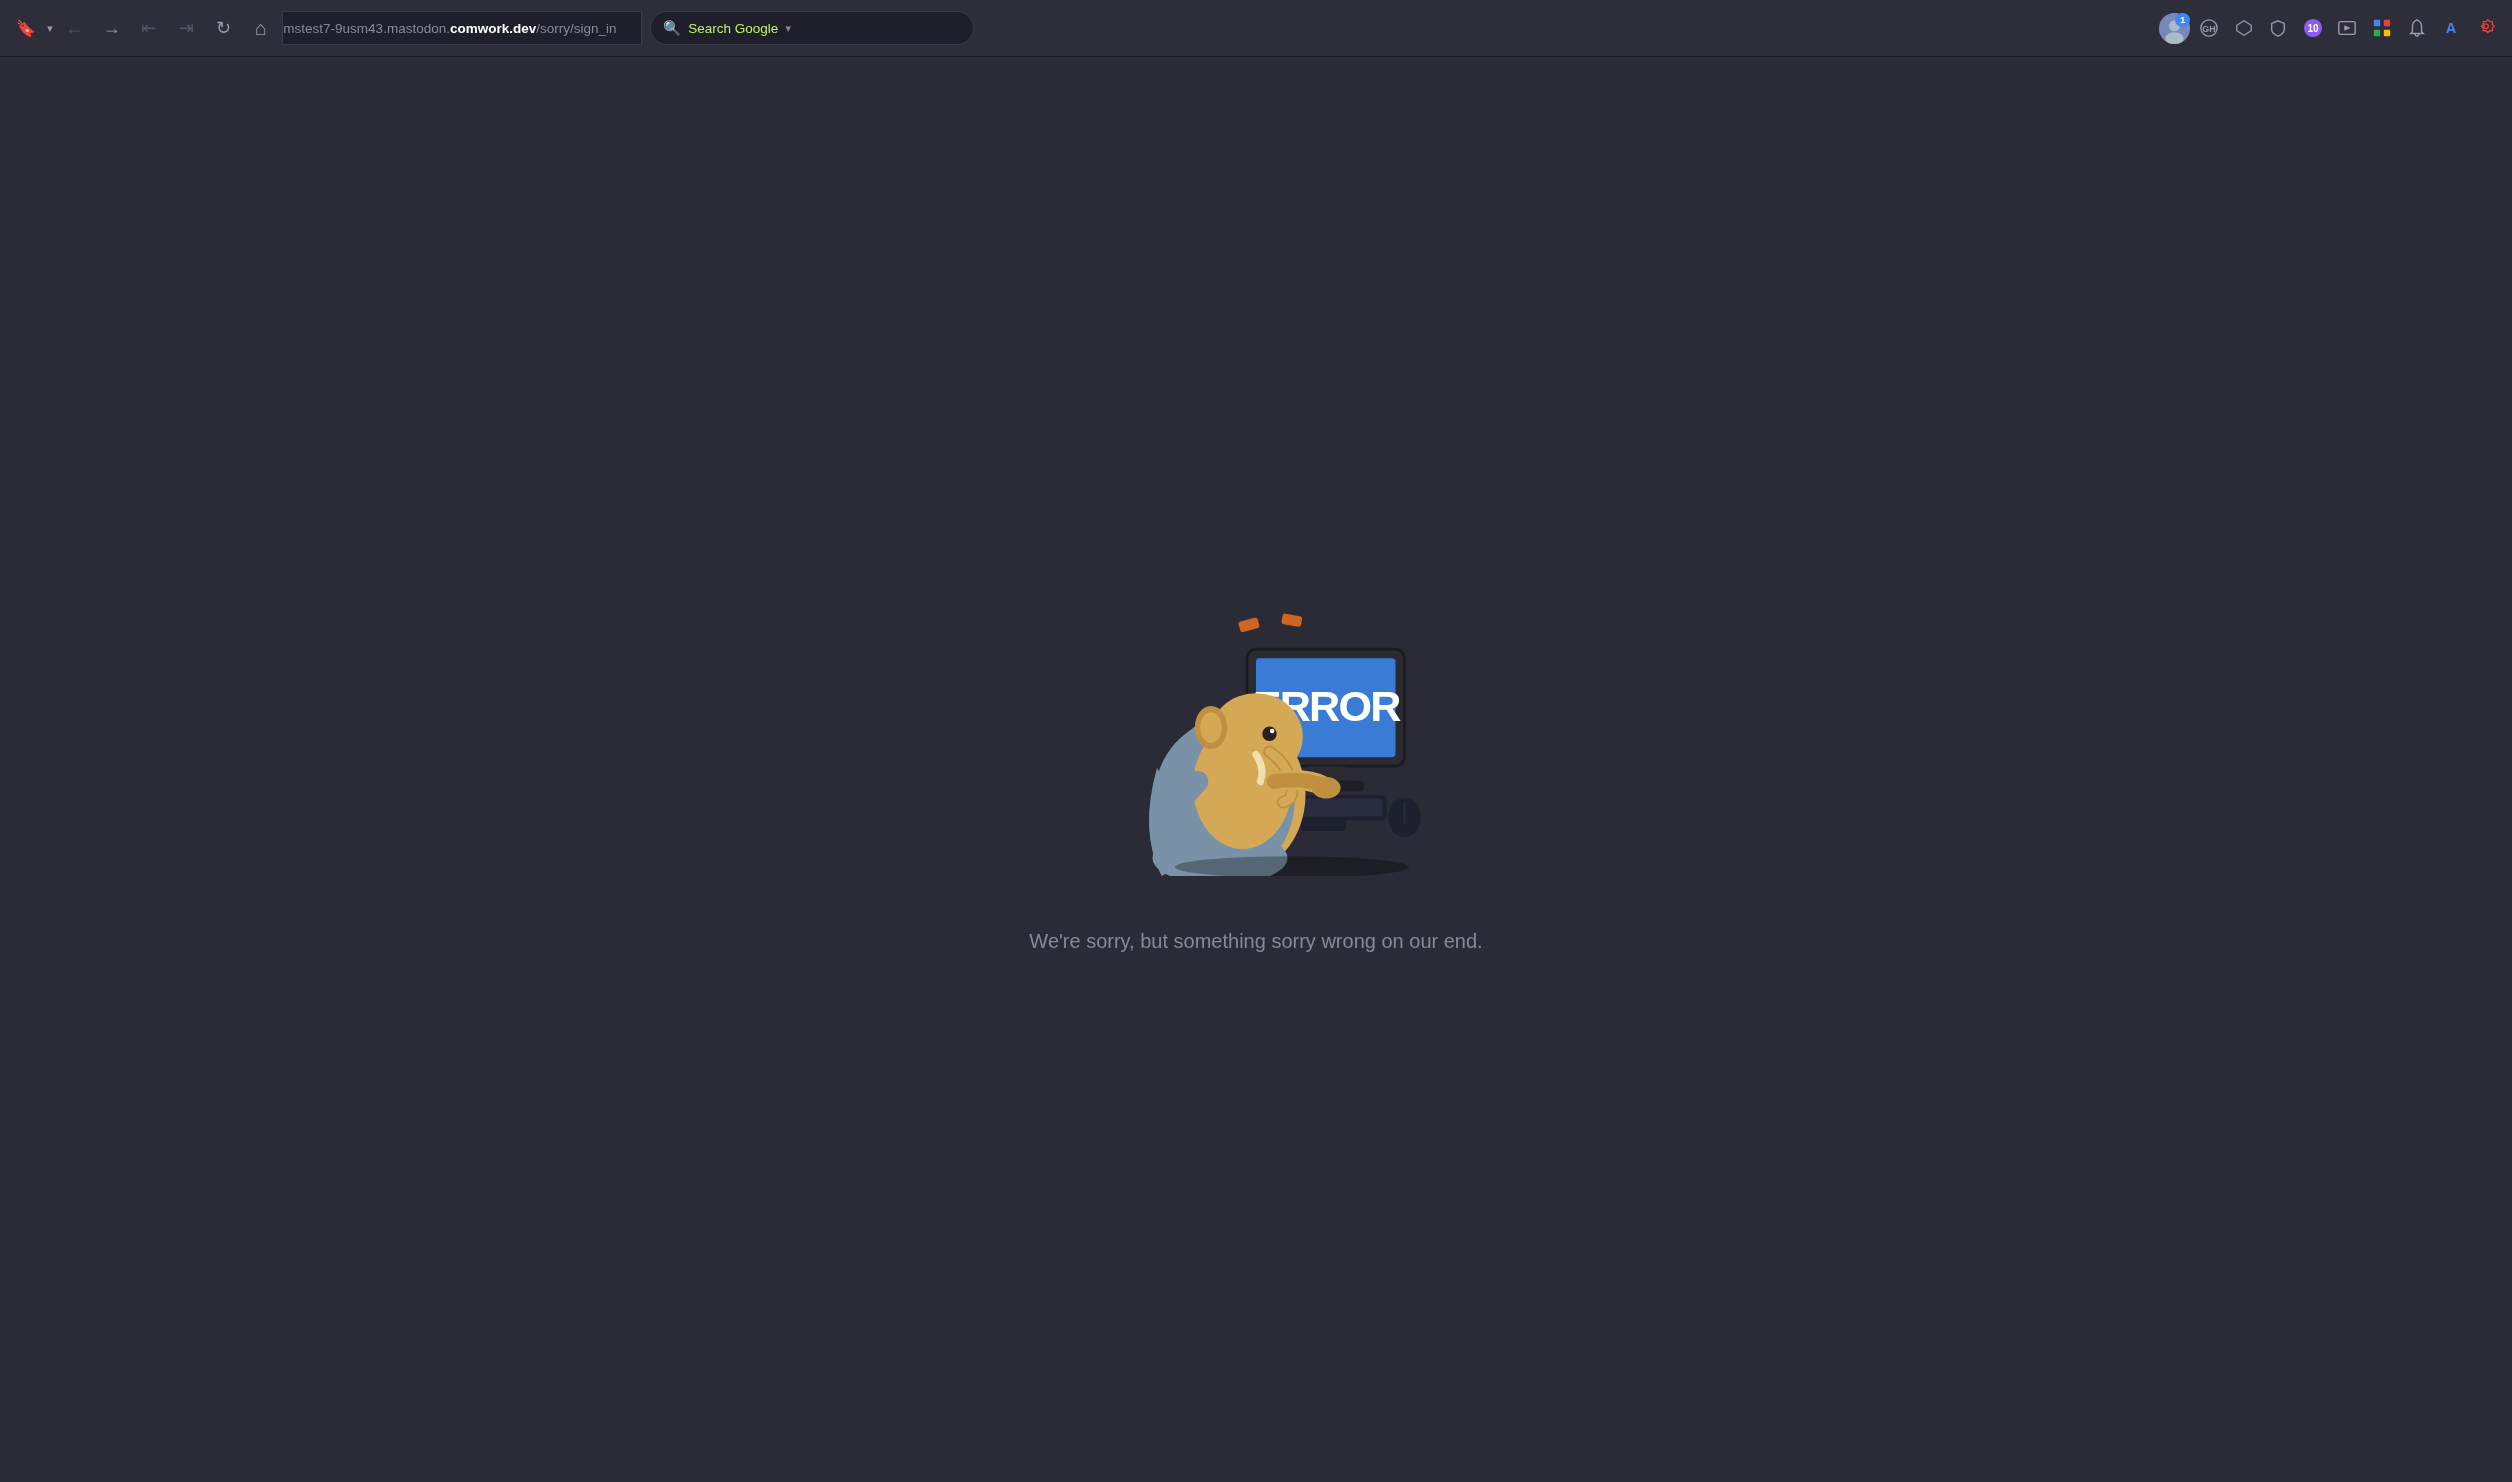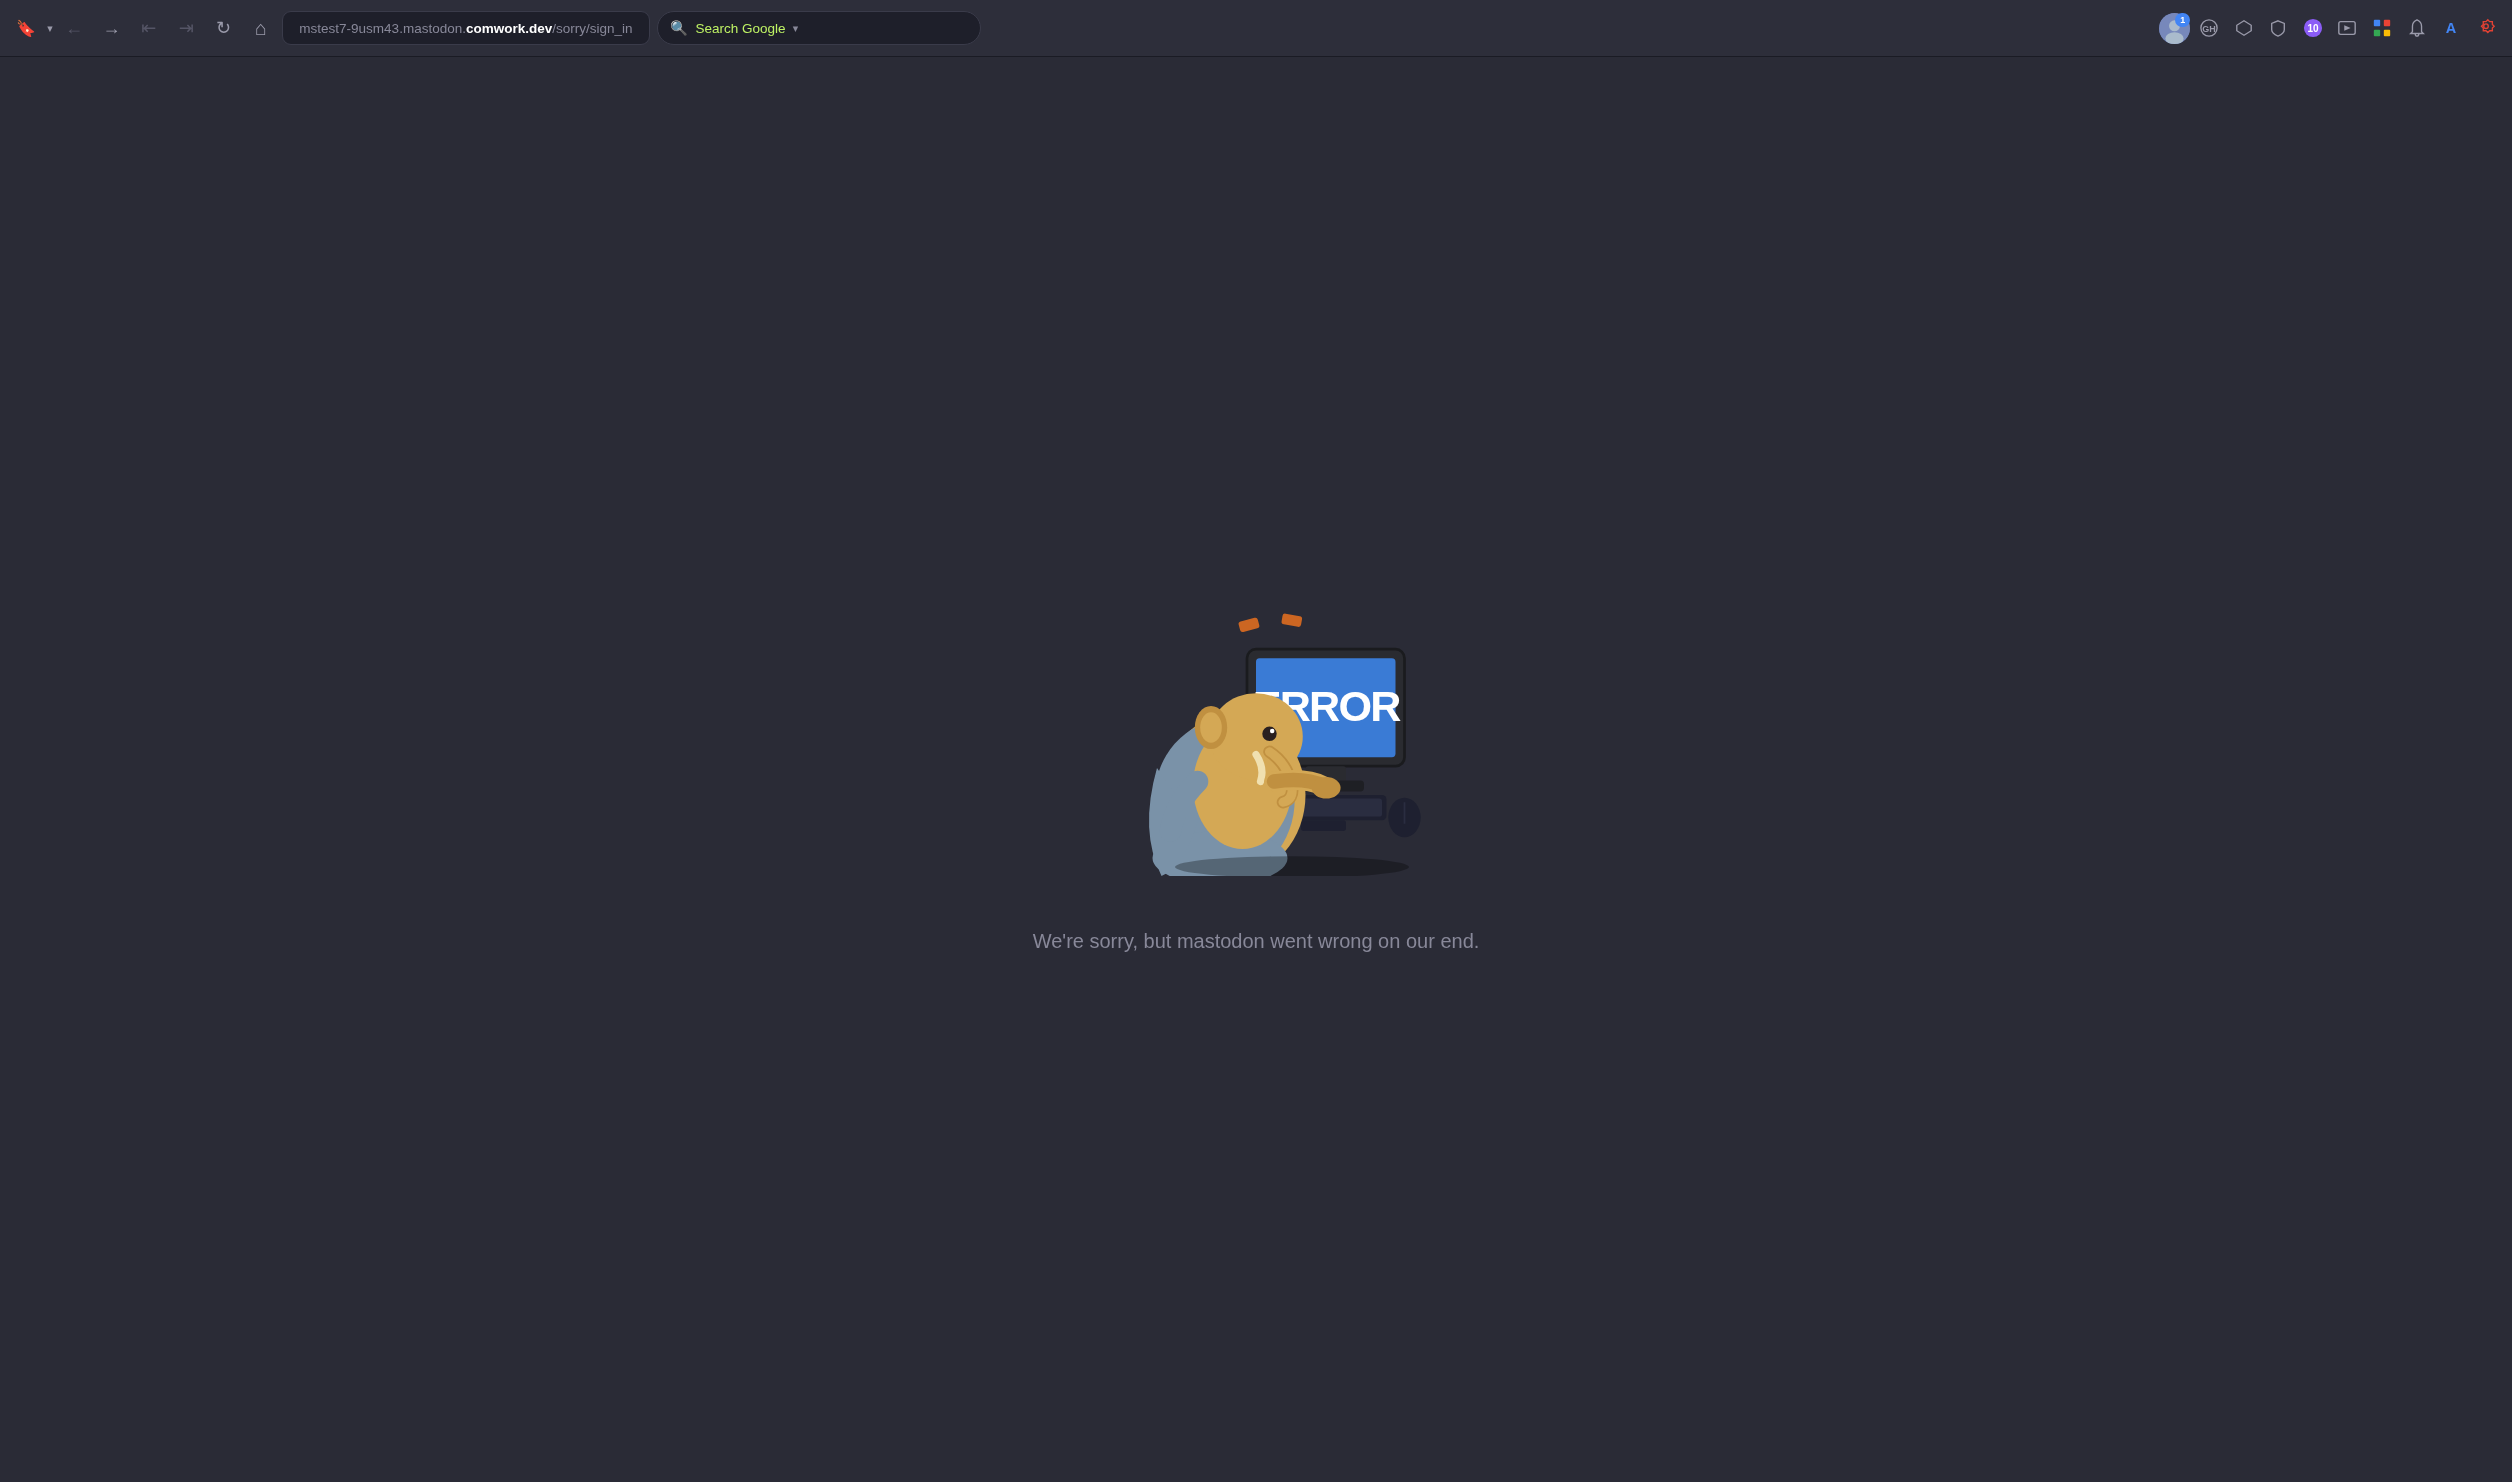--- a/index.html
+++ b/index.html
@@ -56,25 +56,25 @@
       justify-content: center;
       width: 32px;
       height: 32px;
     }
     .nav-btn.disabled { color: #555566; cursor: default; }
 
     .url-bar {
       flex: 1;
       background: #1e1f2a;
       border: 0.9px solid #3a3b4a;
-      border-radius: 9px;
+      border-radius: 0;
       height: 34px;
       display: flex;
       align-items: center;
-      padding: 0 16px;
+      padding: 0 0;
       color: #d0d0e0;
       font-size: 13.5px;
       min-width: 360px;
     }
 
     .url-bar .domain-highlight {
       color: #ffffff;
       font-weight: 700;
     }
 
@@ -366,15 +366,15 @@
 
       <ellipse cx="288" cy="222" rx="16" ry="12" fill="#c09040"></ellipse>
 
       <path d="M145 215 Q120 240 115 270" fill="none" stroke="#7a92a8" stroke-width="24" stroke-linecap="round"></path>
 
       <ellipse cx="250" cy="310" rx="130" ry="12" fill="rgba(0,0,0,0.3)"></ellipse>
 
     </svg>
   </div>
 
-  <p class="error-message">We're sorry, but mastodon went wrong on our end.</p>
+  <p class="error-message">We're sorry, but something sorry wrong on our end.</p>
 </div>
 
 
 </body></html>

